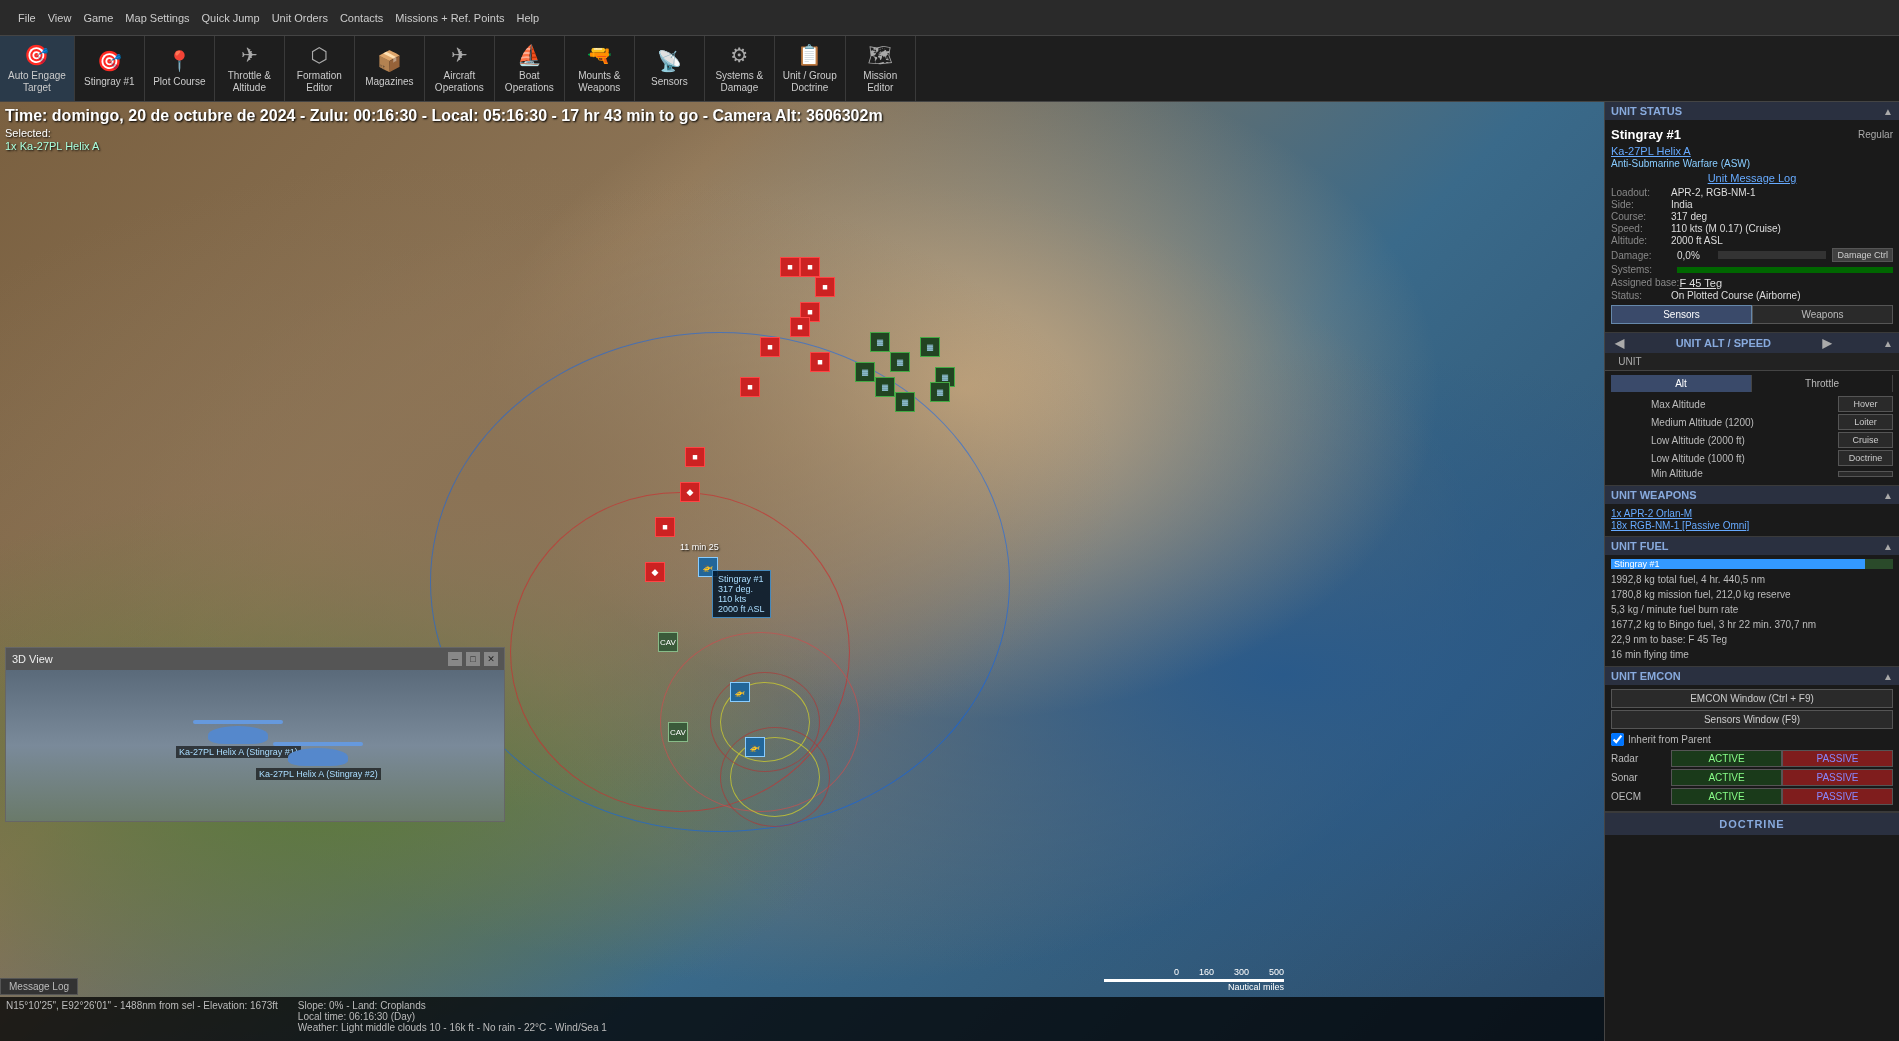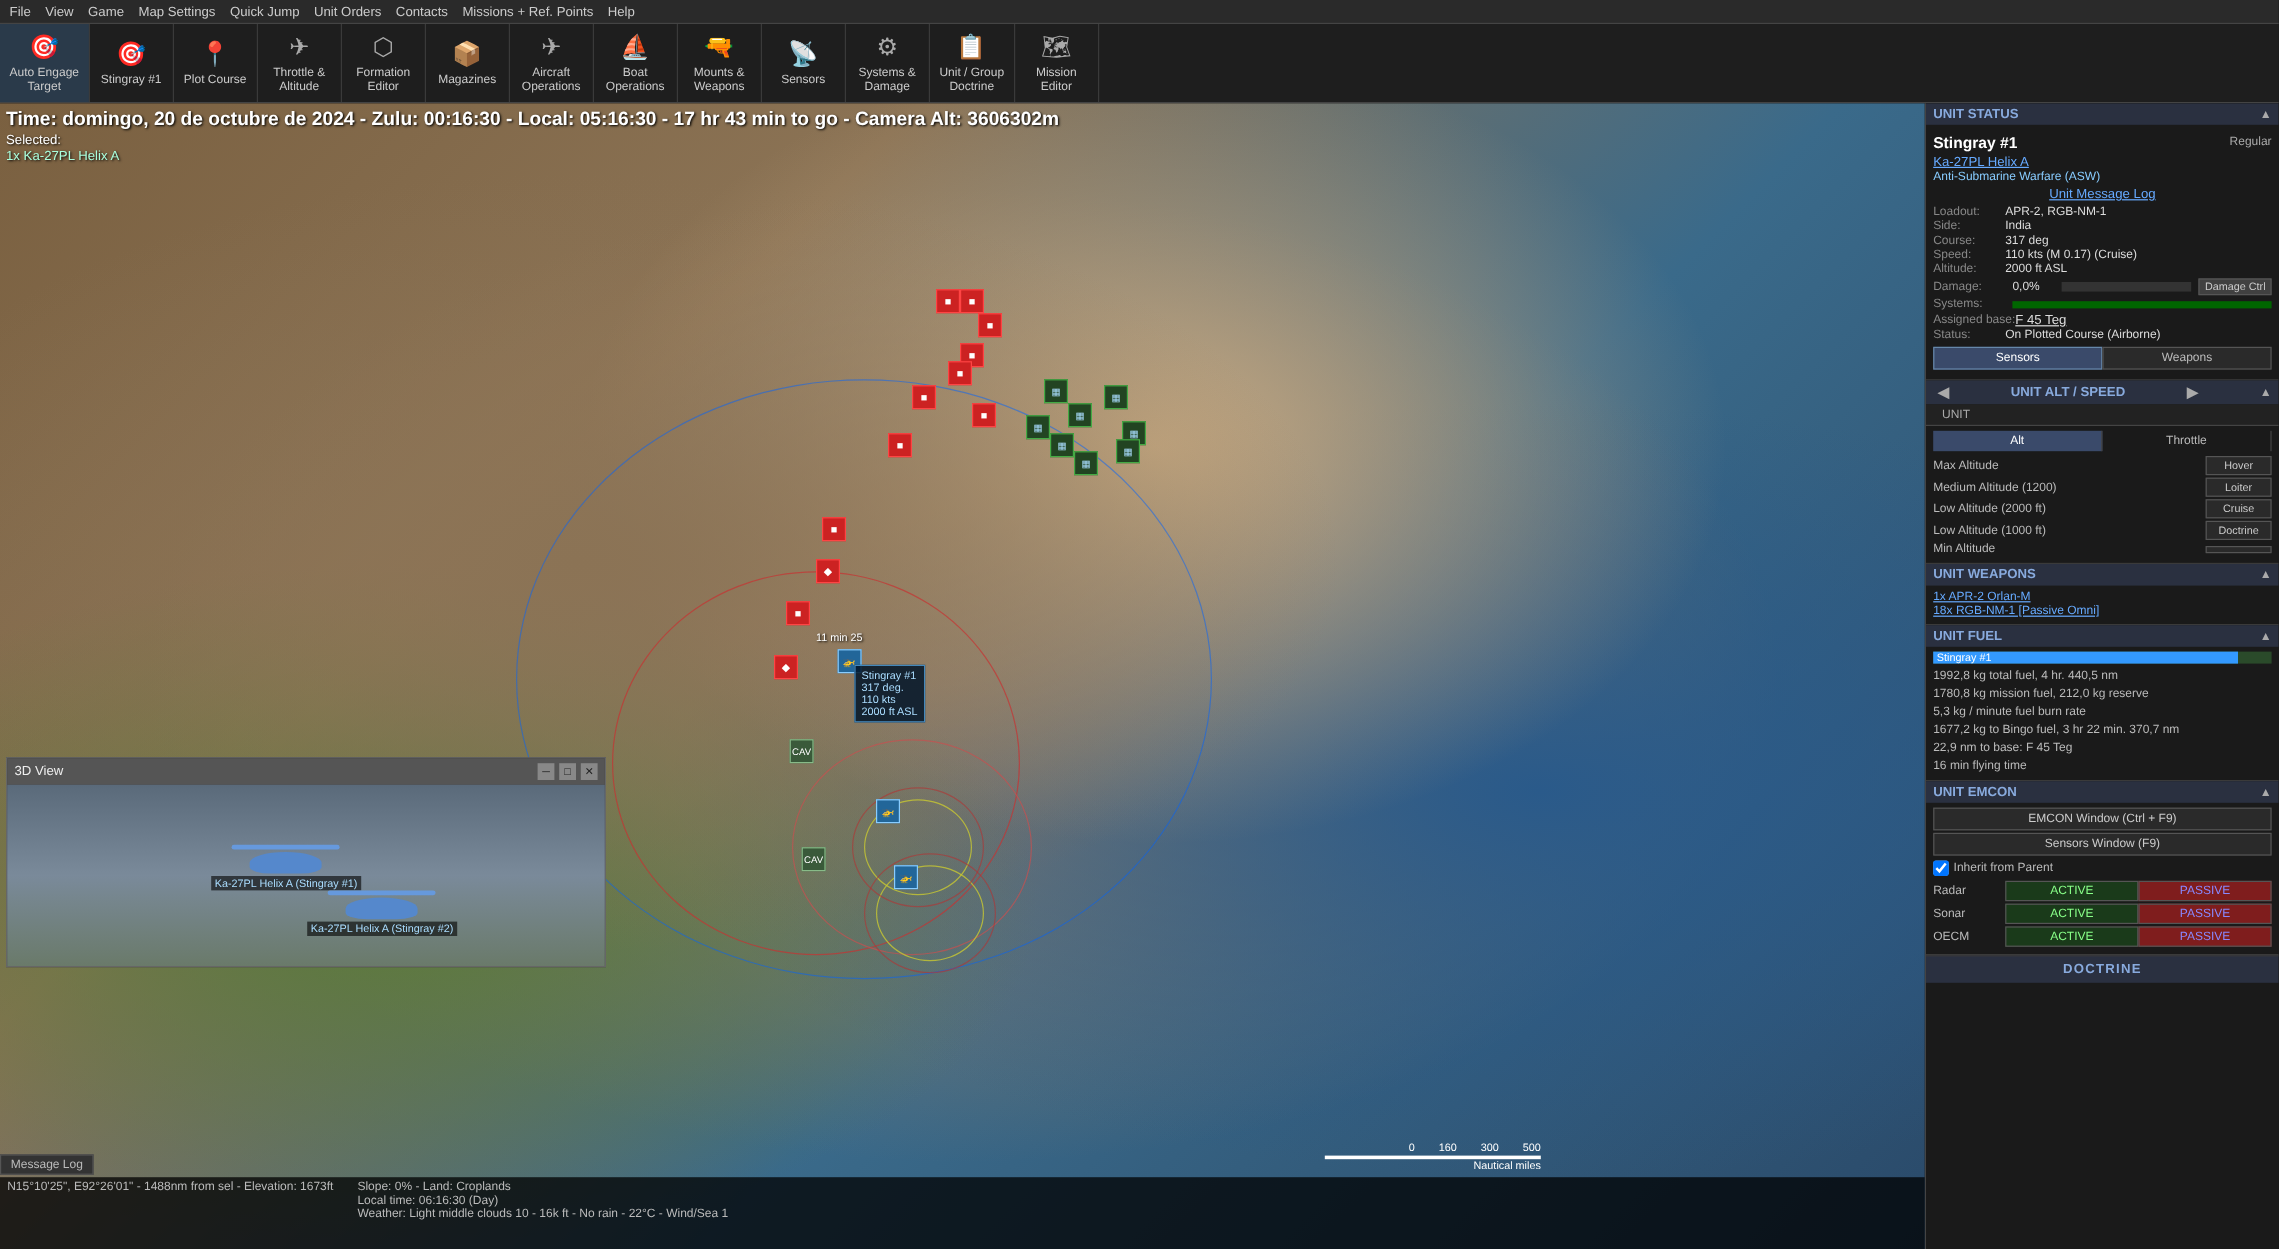--- a/index.html
+++ b/index.html
@@ -11,22 +11,22 @@
       font-family: Arial, sans-serif;
       font-size: 11px;
       color: #ddd;
     }
 
     
     #menu-bar {
       display: flex;
       align-items: center;
       background: #2a2a2a;
-      height: 20px;
-      padding: 0 8px;
+      height: 36px;
+      padding: 0 18px;
       gap: 12px;
       border-bottom: 1px solid #444;
     }
     #menu-bar span {
       color: #ccc;
       font-size: 11px;
       cursor: pointer;
     }
 
     
@@ -421,21 +421,21 @@
     }
     .alt-speed-col.active { background: #3a4a6a; color: #fff; }
 
     .alt-btn-row {
       display: flex;
       align-items: center;
       gap: 4px;
       margin: 2px 0;
       font-size: 10px;
     }
-    .alt-label { color: #bbb; flex: 1; min-width: 120px; }
+    .alt-label { color: #bbb; flex: 1; min-width: 120px; margin-left: 40px; }
     .alt-action-btn {
       background: #2a2a2a;
       border: 1px solid #555;
       color: #ccc;
       font-size: 9px;
       padding: 2px 8px;
       cursor: pointer;
       min-width: 55px;
       text-align: center;
     }
@@ -677,21 +677,21 @@
         </div>
       </div>
       <div id="view-3d-content">
 
         <div class="heli-unit" style="left:170px;top:50px;">
           <div class="heli-rotor"></div>
           <div class="heli-body"></div>
           <div class="heli-label">Ka-27PL Helix A (Stingray #1)</div>
         </div>
 
-        <div class="heli-unit" style="left:250px;top:88px;">
+        <div class="heli-unit" style="left:250px;top:72px;">
           <div class="heli-rotor"></div>
           <div class="heli-body"></div>
           <div class="heli-label">Ka-27PL Helix A (Stingray #2)</div>
         </div>
       </div>
     </div>
 
     <div id="status-bar">
       <div>N15°10'25",  E92°26'01" - 1488nm from sel - Elevation: 1673ft</div>
       <div>

